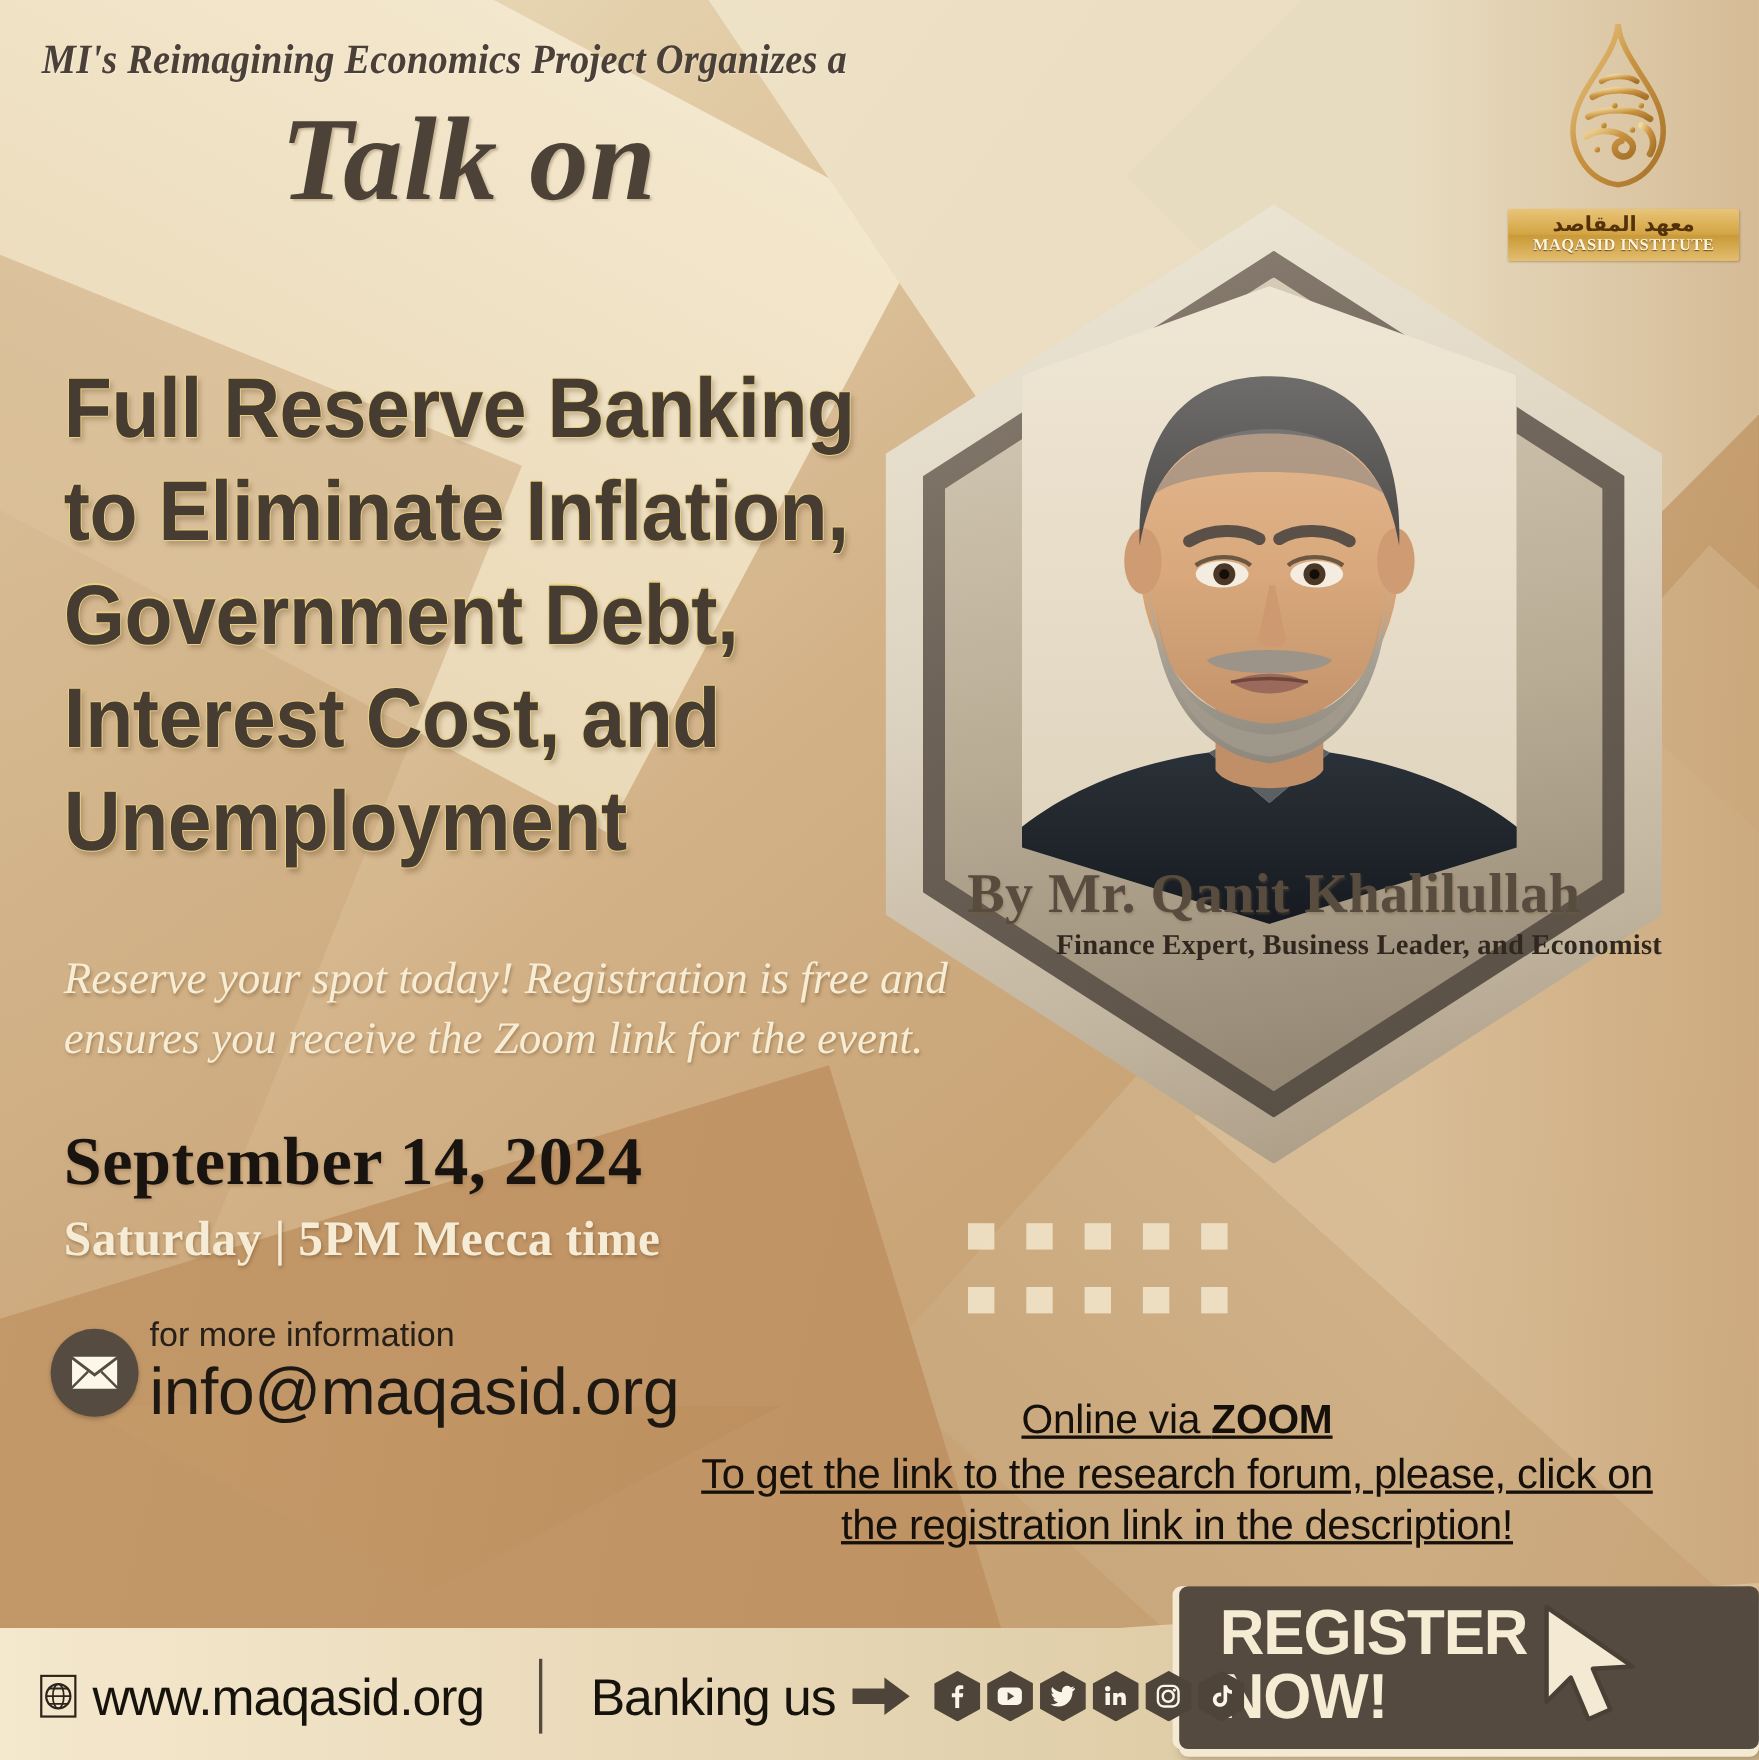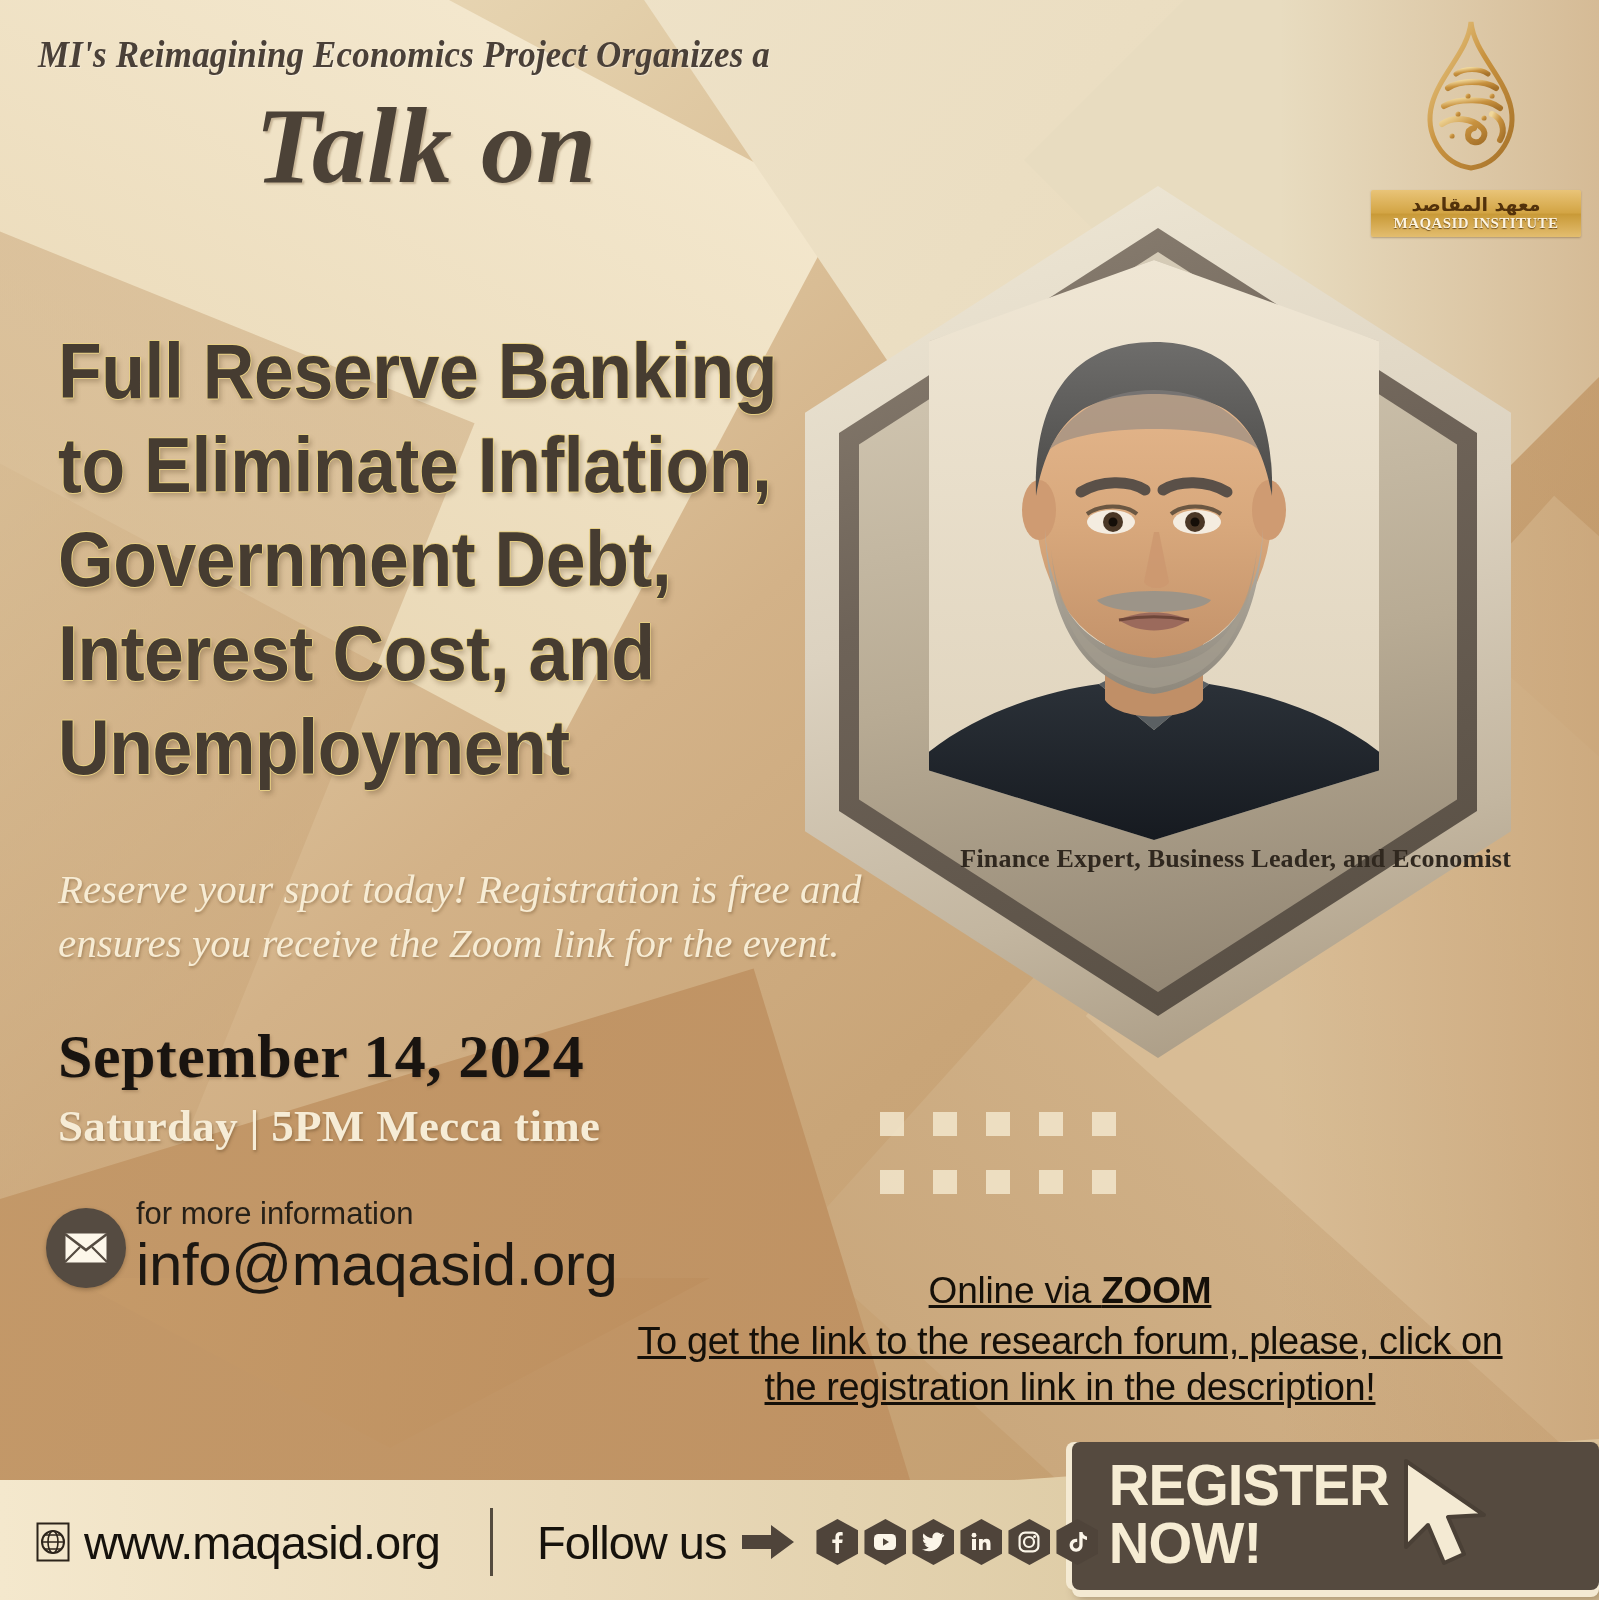--- a/index.html
+++ b/index.html
@@ -386,20 +386,21 @@
 
         <path d="M116 268 C118 352 150 424 225 434 C300 424 332 352 334 268 C330 340 300 392 225 398 C150 392 120 340 116 268 Z" fill="url(#beard)"></path>
         <path d="M122 290 C130 372 164 420 225 428 C286 420 320 372 328 290 C318 368 282 404 225 408 C168 404 132 368 122 290 Z" fill="#a49c8e" opacity=".7"></path>
         <path d="M168 340 C192 328 258 328 282 340 C272 356 178 356 168 340 Z" fill="#9c9488"></path>
 
         <path d="M190 360 C210 350 240 350 260 360 C240 374 210 374 190 360 Z" fill="#9b6a5c"></path>
         <path d="M190 360 C212 356 238 356 260 360" stroke="#6e4639" stroke-width="3" fill="none"></path>
       </svg>
     </div>
 
+    <div class="speaker-name">By Mr. Qanit Khalilullah</div>
     <div class="speaker-role">Finance Expert, Business Leader, and Economist</div>
   </div>
 
   <div class="zoominfo">
     <div class="zi-line1">
       <span>Online via </span><b>ZOOM</b>
     </div>
     <div class="zi-body">To get the link to the research forum, please, click on the registration link in the description!</div>
   </div>
 
@@ -416,21 +417,21 @@
         <rect x="1.5" y="1.5" width="31" height="37" fill="none" stroke="#2c241b" stroke-width="2"></rect>
         <circle cx="17" cy="20" r="11" fill="none" stroke="#2c241b" stroke-width="2"></circle>
         <ellipse cx="17" cy="20" rx="5" ry="11" fill="none" stroke="#2c241b" stroke-width="1.6"></ellipse>
         <path d="M6 20 H28 M8 13 H26 M8 27 H26" stroke="#2c241b" stroke-width="1.6"></path>
       </svg>
       <span>www.maqasid.org</span>
     </div>
 
     <div class="divider-v"></div>
 
-    <span class="follow">Follow us</span>
+    <span class="follow">Banking us</span>
 
     <svg class="arrow-right" width="56" height="40" viewBox="0 0 56 40" style="margin-left:14px">
       <path d="M2 13 H31 V3 L54 20 L31 37 V27 H2 Z" fill="#4f443a"></path>
     </svg>
 
     <div class="socials">
       <div class="hexicon">
         <svg width="18" height="22" viewBox="0 0 18 22">
             <path d="M11 22 V12 h3.2 l.5-3.6H11V6.2c0-1 .3-1.7 1.8-1.7h1.9V1.2C14.4 1.1 13.3 1 12 1 9.3 1 7.4 2.6 7.4 5.7v2.7H4.3V12h3.1v10z" fill="#fbf5e8"></path>
           </svg>

